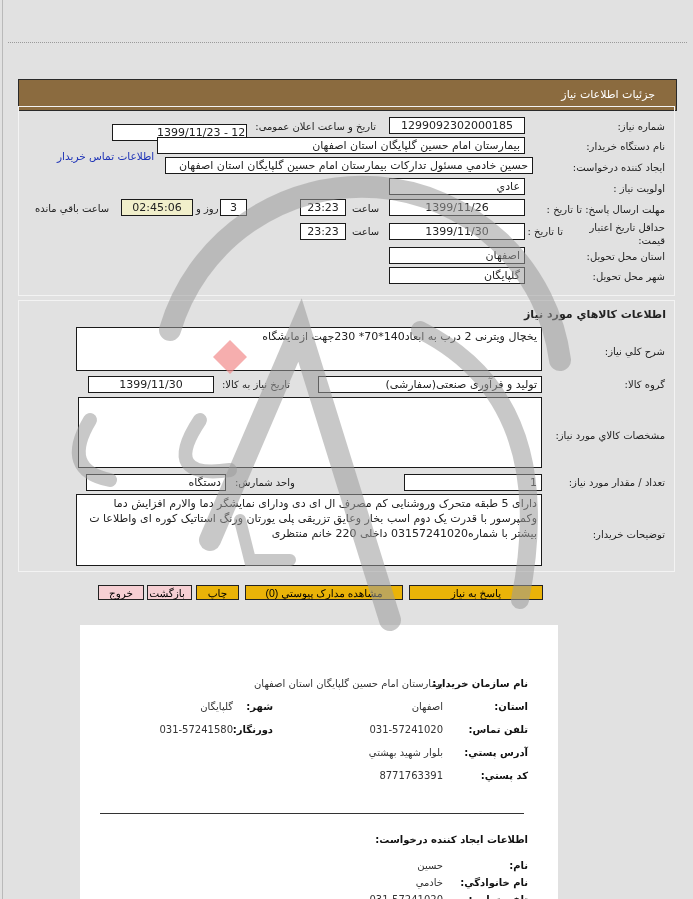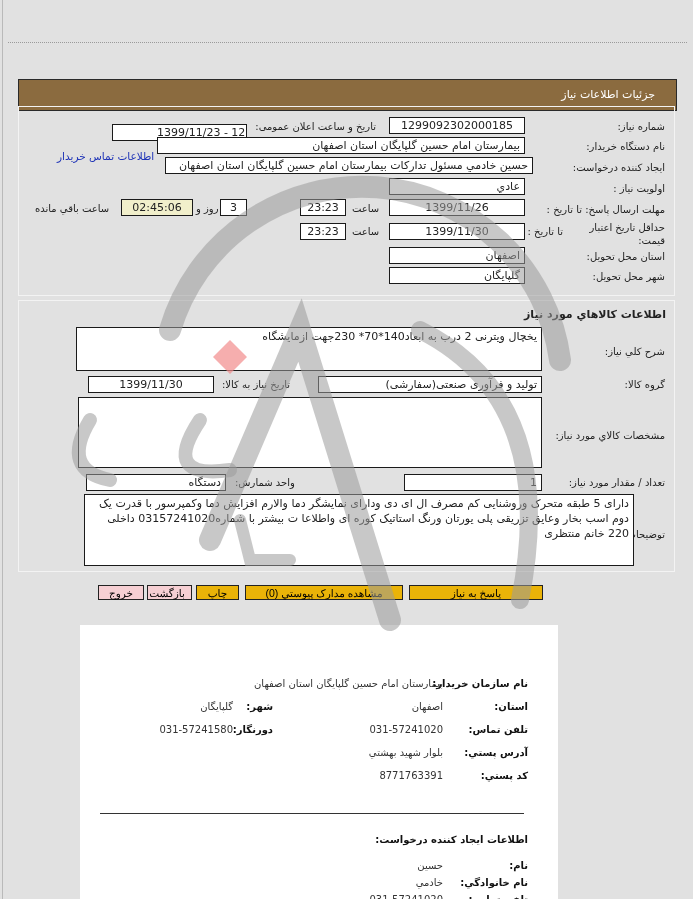--- a/index.html
+++ b/index.html
@@ -114,21 +114,21 @@
 
 <span class="lbl" style="right:28px;top:430px;">مشخصات کالاي مورد نياز:</span>
 <div class="area" style="left:78px;top:397px;width:464px;height:71px;"></div>
 
 <span class="lbl" style="right:28px;top:477px;">تعداد / مقدار مورد نياز:</span>
 <div class="box" style="left:404px;top:474px;width:138px;">1</div>
 <span class="lbl" style="left:235px;top:477px;">واحد شمارش:</span>
 <div class="box" style="left:86px;top:474px;width:140px;">دستگاه</div>
 
 <span class="lbl" style="right:28px;top:529px;">توضيحات خريدار:</span>
-<div class="area" style="left:84px;top:494px;width:550px;height:72px;">دارای 5 طبقه متحرک  وروشنایی کم مصرف ال ای دی ودارای نمایشگر دما والارم افزایش دما وکمپرسور با قدرت یک دوم اسب بخار وعایق تزریقی پلی یورتان ورنگ استاتیک کوره ای واطلاعا ت بیشتر با شماره03157241020 داخلی 220 خانم منتظری</div>
+<div class="area" style="left:76px;top:494px;width:466px;height:72px;">دارای 5 طبقه متحرک  وروشنایی کم مصرف ال ای دی ودارای نمایشگر دما والارم افزایش دما وکمپرسور با قدرت یک دوم اسب بخار وعایق تزریقی پلی یورتان ورنگ استاتیک کوره ای واطلاعا ت بیشتر با شماره03157241020 داخلی 220 خانم منتظری</div>
 
 <button class="btn" style="left:409px;top:585px;width:134px;">پاسخ به نياز</button>
 <button class="btn" style="left:245px;top:585px;width:158px;">مشاهده مدارک پيوستي (0)</button>
 <button class="btn" style="left:196px;top:585px;width:43px;">چاپ</button>
 <button class="btn red" style="left:147px;top:585px;width:45px;padding-left:32px;">بازگشت</button>
 <button class="btn red" style="left:98px;top:585px;width:46px;">خروج</button>
 
 <div class="card">
   <span class="c-lbl" style="right:30px;top:53px;">نام سازمان خريدار:</span>
   <span class="c-val" style="right:115px;top:53px;">بيمارستان امام حسين گلپايگان استان اصفهان</span>

